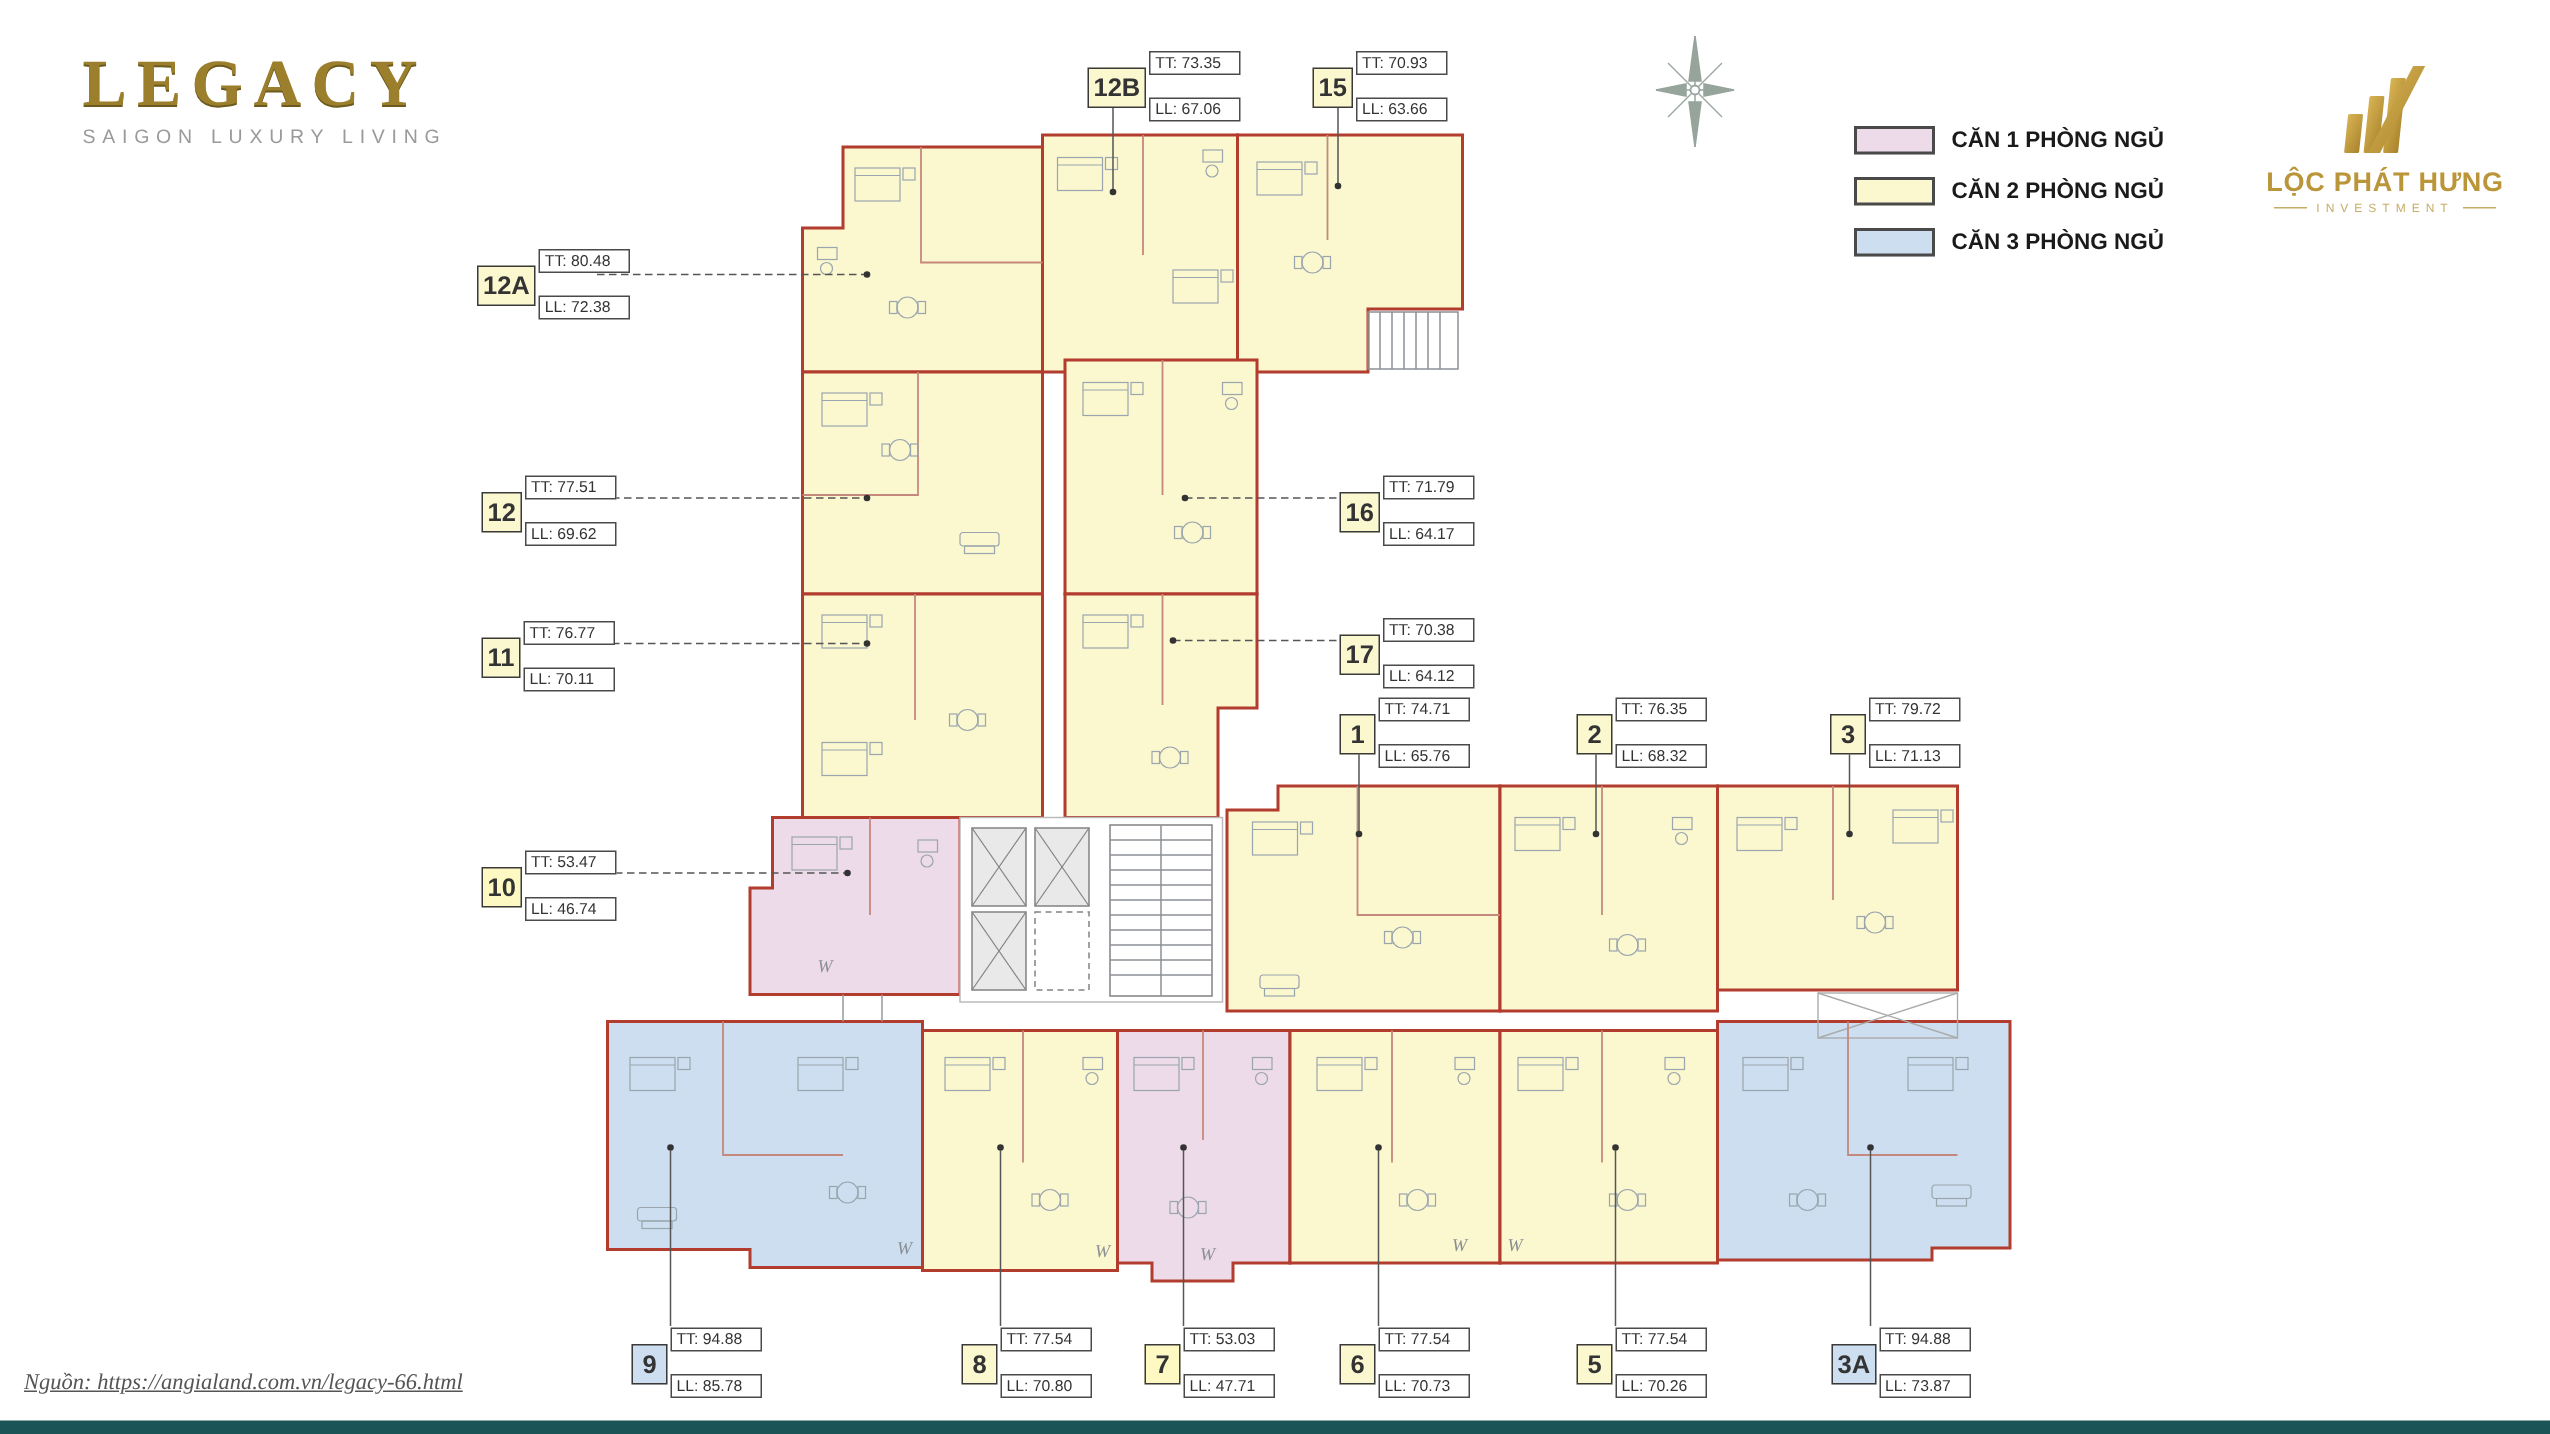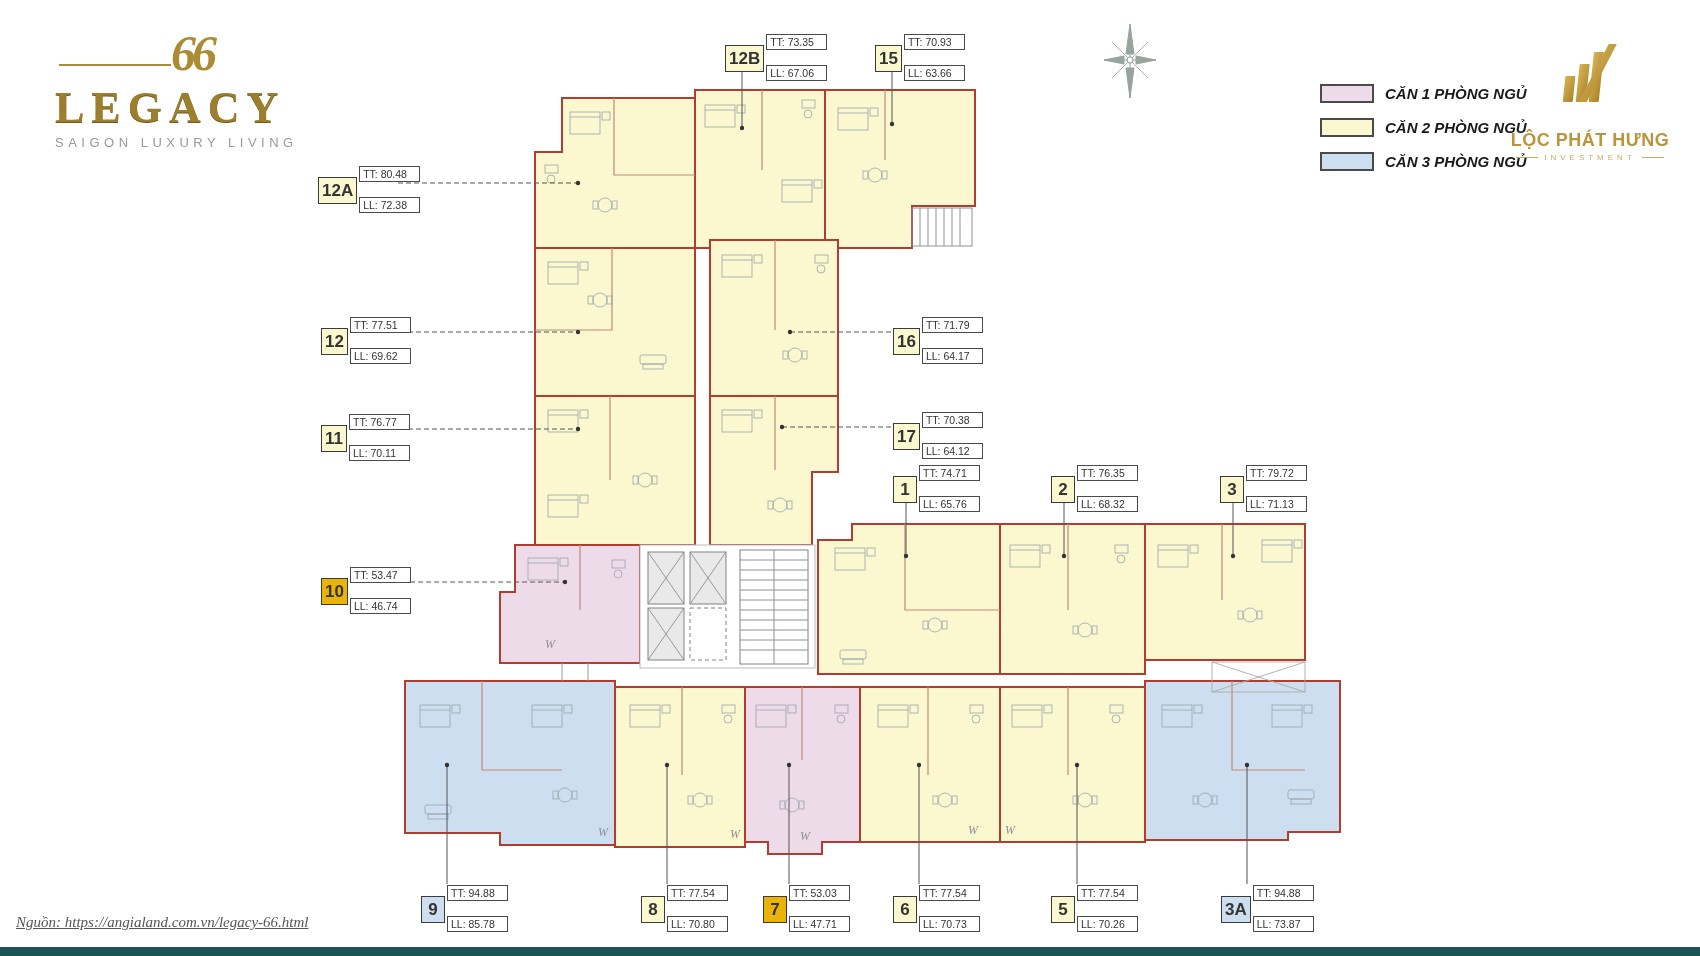--- a/index.html
+++ b/index.html
@@ -14,46 +14,46 @@
   .wall{stroke:#C5887C;stroke-width:1.2;fill:none;}
   .gray{stroke:#8C9196;fill:none;stroke-width:1;}
   .lead{stroke:#555;stroke-width:1;}
   .wtxt{fill:#8A8F94;font:italic 12px "Liberation Serif","DejaVu Serif",serif;}
 
   
   .ulabel{position:absolute;display:flex;align-items:center;z-index:5;}
   .badge{min-width:24px;height:27px;padding:0 3px;margin-top:3px;border:1.6px solid #3a3a3a;
          display:flex;align-items:center;justify-content:center;
          font-size:17px;font-weight:700;color:#333;background:#FBF7CF;box-sizing:border-box;}
-  .badge.t1{background:#eab308;} .badge.t3{background:#CCDEEF;}
+  .badge.t1{background:#fef9c3;} .badge.t3{background:#CCDEEF;}
   .vals{display:flex;flex-direction:column;margin-left:2px;gap:14px;}
   .val{width:56px;height:14px;border:1px solid #4a4a4a;background:#fff;font-size:10.5px;
        color:#333;line-height:14px;padding-left:3px;margin:.5px 0;box-sizing:content-box;}
 
   
   .legacy{position:absolute;left:55px;top:30px;width:260px;z-index:4;}
   .legacy .markrow{position:relative;height:52px;}
   .legacy .markline{position:absolute;left:4px;top:34px;width:112px;height:2px;background:#A98C35;}
   .legacy .mark66{position:absolute;left:116px;top:-6px;font:italic 700 50px "Liberation Serif","DejaVu Serif",serif;
                   color:#AB8C33;letter-spacing:-4px;}
   .legacy .word{font:700 44px "Liberation Serif","DejaVu Serif",serif;color:#9C7F2D;letter-spacing:7px;
                 text-shadow:0 1px 0 #6d5a1e;}
   .legacy .tag{margin-top:2px;font-size:13px;letter-spacing:4.5px;color:#9a9a9a;}
 
   
-  .legend{position:absolute;left:1320px;top:82px;z-index:4;font-style:italic;}
+  .legend{position:absolute;left:1236px;top:82px;z-index:4;}
   .lgrow{display:flex;align-items:center;height:22px;margin-bottom:12px;}
   .sw{width:54px;height:19px;border:2px solid #4a4a4a;box-sizing:border-box;}
   .sw1{background:#EEDBEA;} .sw2{background:#FBF7CF;} .sw3{background:#CCDEEF;}
   .lgtxt{margin-left:11px;font-size:15px;font-weight:700;color:#1a1a1a;}
 
   
   .lph{position:absolute;left:1500px;top:42px;width:180px;text-align:center;z-index:4;}
   .lph .glyph{margin:0 auto;}
-  .lph .nm{margin-top:20px;font-size:18px;font-weight:700;color:#BB9539;letter-spacing:.5px;white-space:nowrap;}
+  .lph .nm{margin-top:0;font-size:18px;font-weight:700;color:#BB9539;letter-spacing:.5px;white-space:nowrap;}
   .lph .sub{margin-top:2px;font-size:8px;letter-spacing:4px;color:#C6AD67;display:flex;align-items:center;justify-content:center;gap:6px;}
   .lph .sub::before,.lph .sub::after{content:"";width:22px;border-top:1px solid #C6AD67;}
 
   
   .source{position:absolute;left:16px;top:914px;font:italic 15px "Liberation Serif","DejaVu Serif",serif;color:#555;z-index:4;text-decoration:underline;}
   .title{position:absolute;right:52px;top:908px;font-size:21px;font-weight:700;color:#111;
          border-bottom:2.5px solid #222;padding-bottom:4px;letter-spacing:.5px;z-index:4;}
   .botbar{position:absolute;left:0;bottom:0;width:100%;height:9px;background:#1B5457;z-index:6;}
 </style>
 </head>
@@ -391,24 +391,20 @@
   </div>
   <div class="ulabel" style="left:1221px;top:884px">
     <span class="badge t3">3A</span>
     <span class="vals">
         <span class="val">TT: 94.88</span>
         <span class="val">LL: 73.87</span>
       </span>
   </div>
 
   <div class="legacy">
-    <div class="markrow">
-      <div class="markline"></div>
-      <div class="mark66">66</div>
-    </div>
     <div class="word">LEGACY</div>
     <div class="tag">SAIGON LUXURY LIVING</div>
   </div>
 
   <div class="legend">
     <div class="lgrow">
       <span class="sw sw1"></span>
       <span class="lgtxt">CĂN 1 PHÒNG NGỦ</span>
     </div>
     <div class="lgrow">

